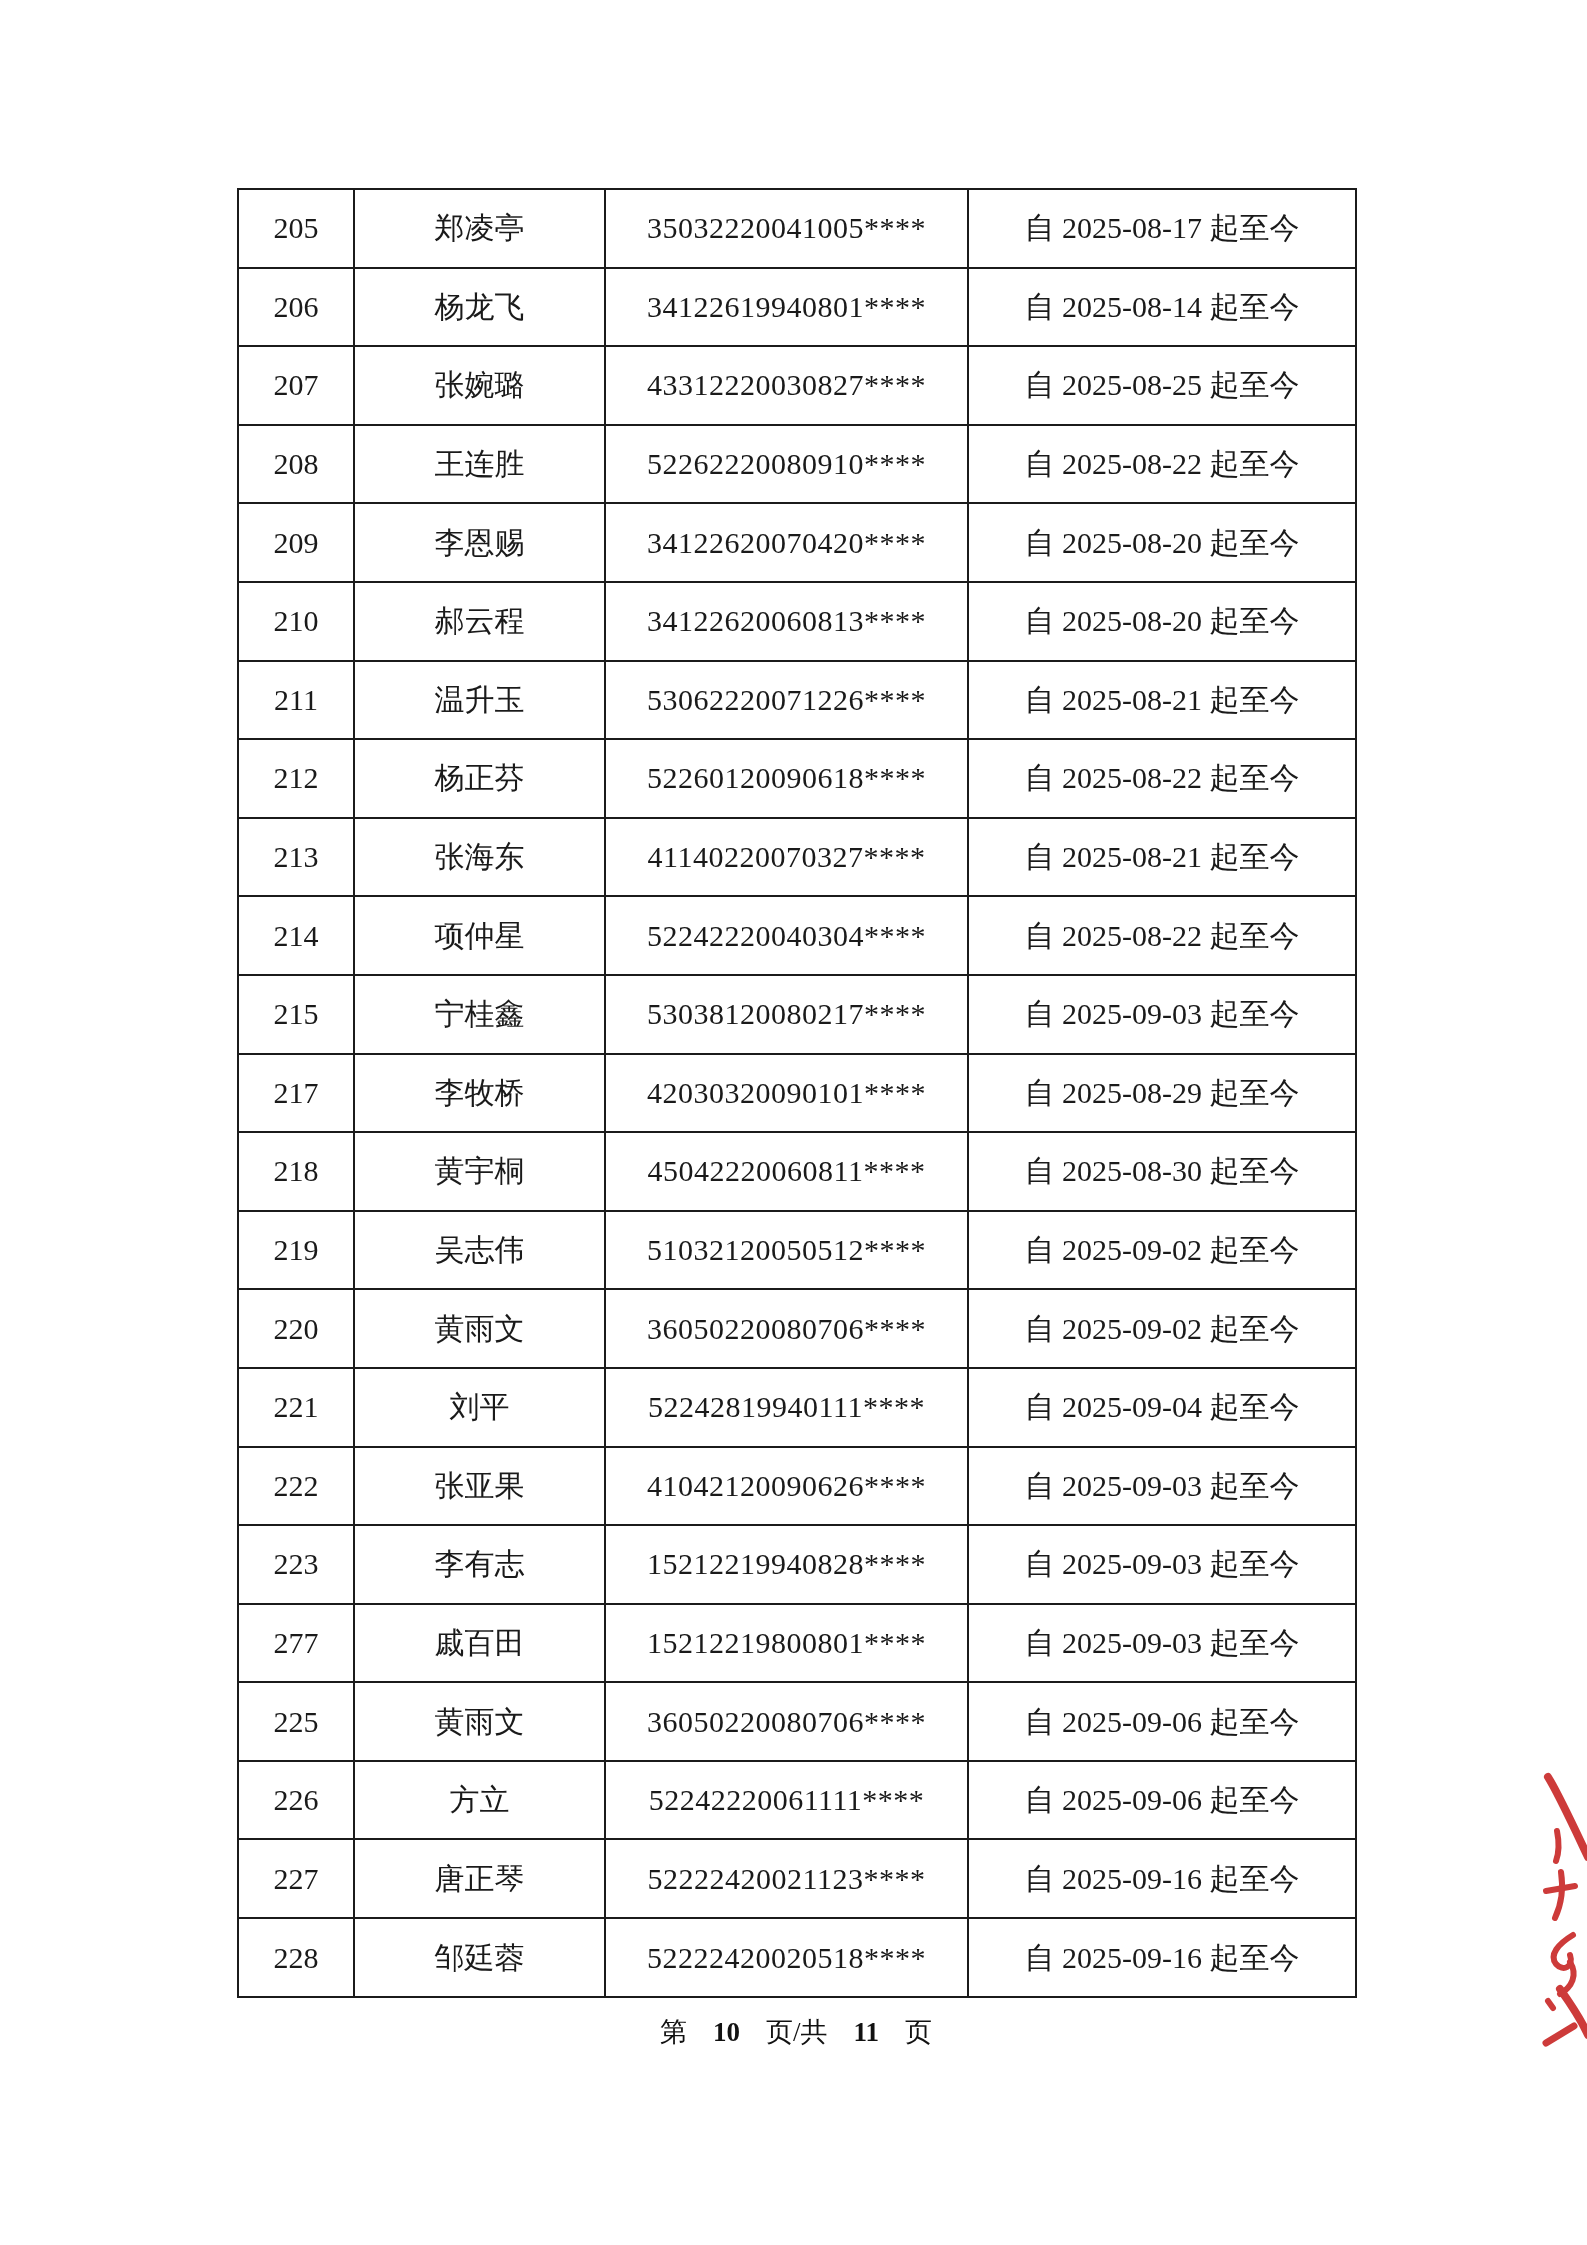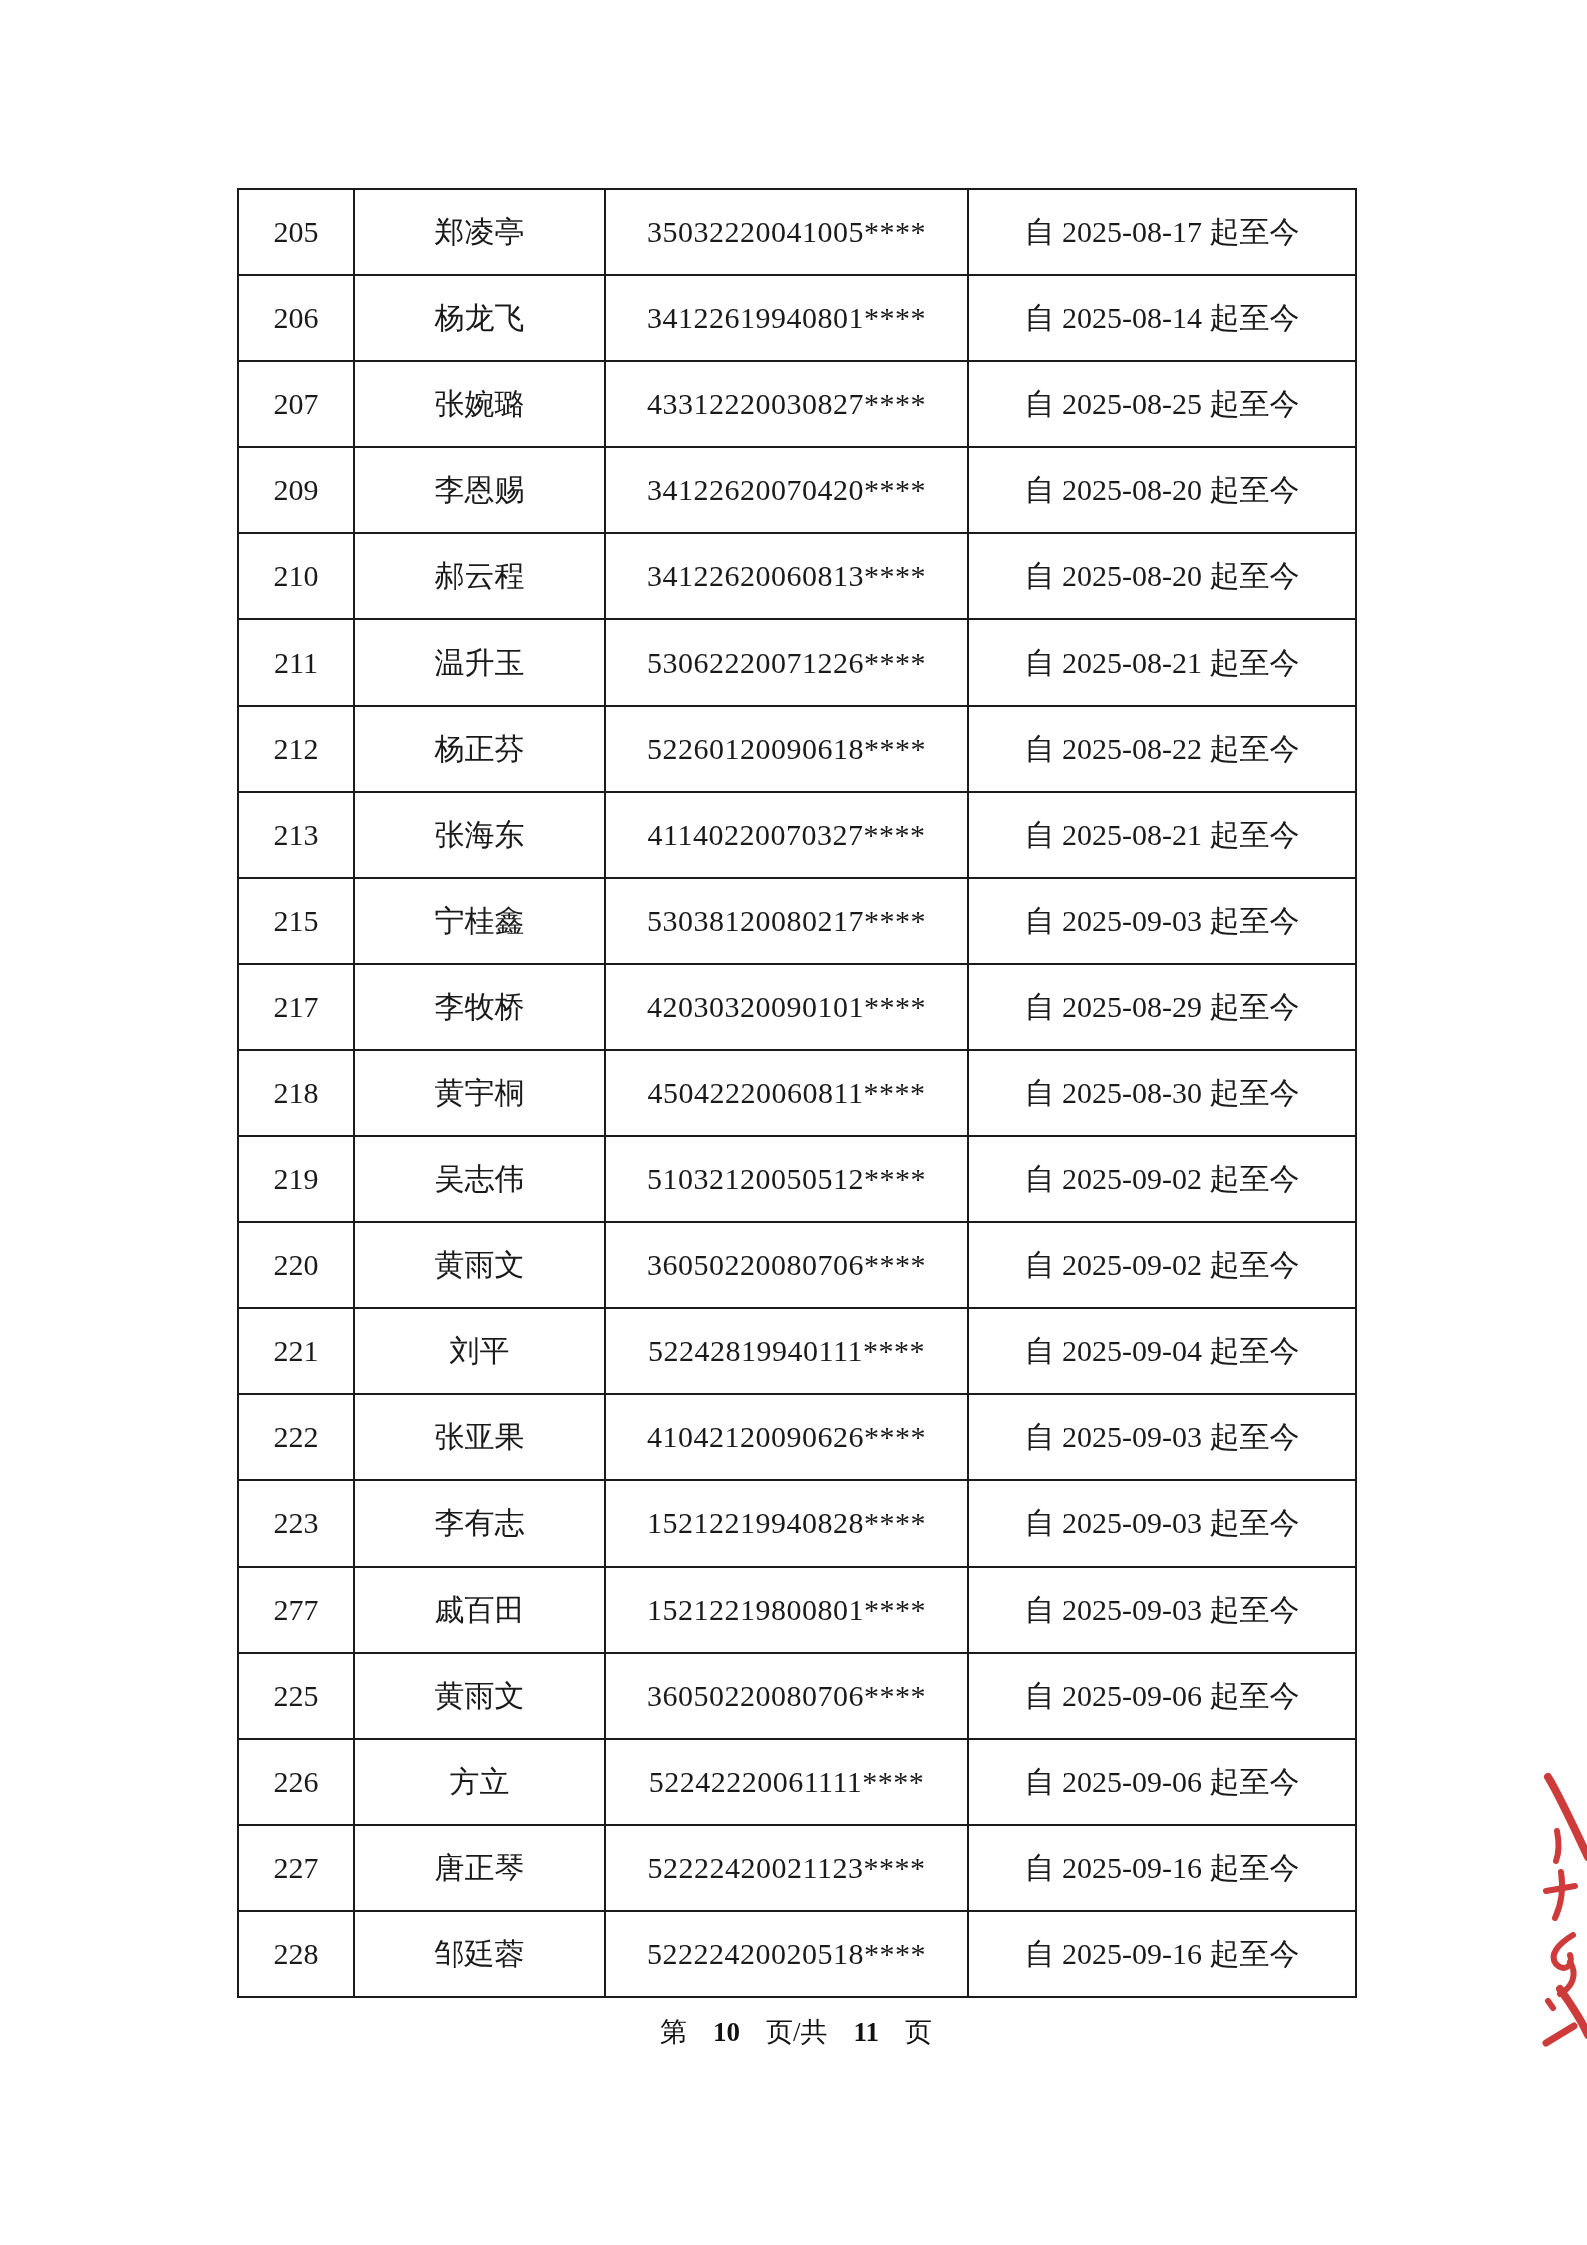--- a/index.html
+++ b/index.html
@@ -85,20 +85,26 @@
     <td class="cell-id">34122619940801****</td>
     <td>自 2025-08-14 起至今</td>
   </tr>
       <tr>
     <td>207</td>
     <td>张婉璐</td>
     <td class="cell-id">43312220030827****</td>
     <td>自 2025-08-25 起至今</td>
   </tr>
       <tr>
+    <td>208</td>
+    <td>王连胜</td>
+    <td class="cell-id">52262220080910****</td>
+    <td>自 2025-08-22 起至今</td>
+  </tr>
+      <tr>
     <td>209</td>
     <td>李恩赐</td>
     <td class="cell-id">34122620070420****</td>
     <td>自 2025-08-20 起至今</td>
   </tr>
       <tr>
     <td>210</td>
     <td>郝云程</td>
     <td class="cell-id">34122620060813****</td>
     <td>自 2025-08-20 起至今</td>
@@ -113,20 +119,26 @@
     <td>212</td>
     <td>杨正芬</td>
     <td class="cell-id">52260120090618****</td>
     <td>自 2025-08-22 起至今</td>
   </tr>
       <tr>
     <td>213</td>
     <td>张海东</td>
     <td class="cell-id">41140220070327****</td>
     <td>自 2025-08-21 起至今</td>
+  </tr>
+      <tr>
+    <td>214</td>
+    <td>项仲星</td>
+    <td class="cell-id">52242220040304****</td>
+    <td>自 2025-08-22 起至今</td>
   </tr>
       <tr>
     <td>215</td>
     <td>宁桂鑫</td>
     <td class="cell-id">53038120080217****</td>
     <td>自 2025-09-03 起至今</td>
   </tr>
       <tr>
     <td>217</td>
     <td>李牧桥</td>

